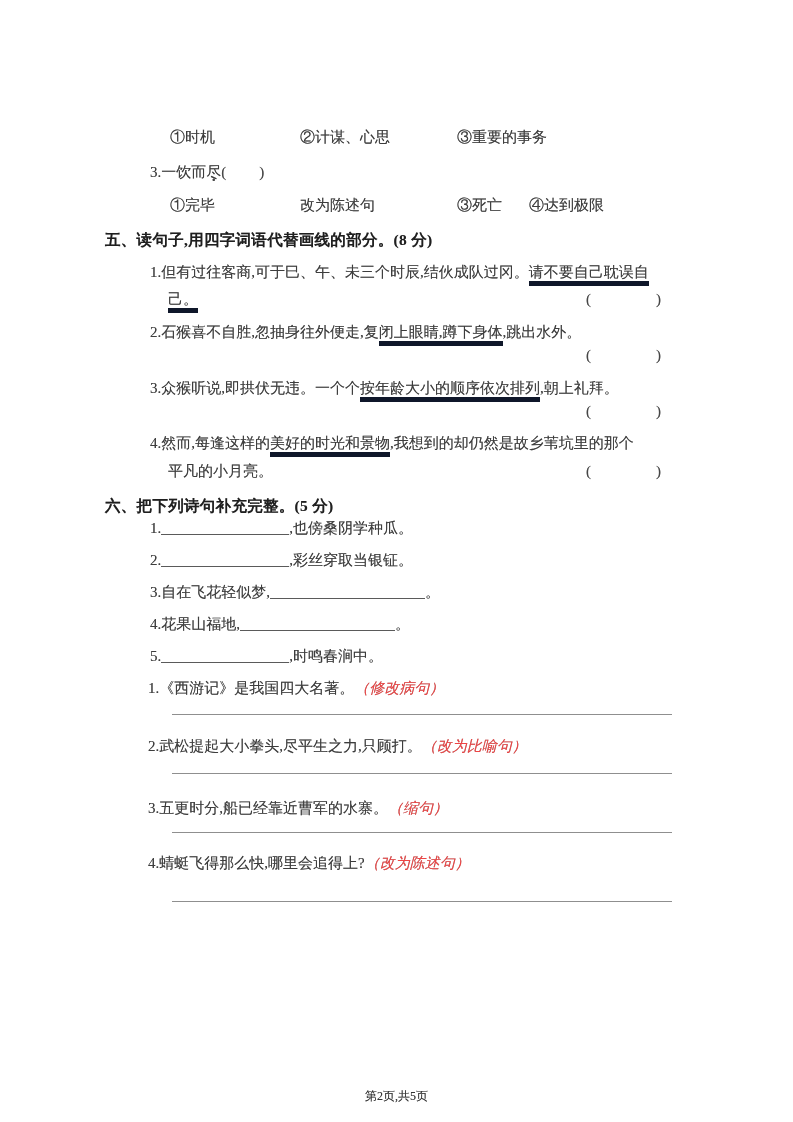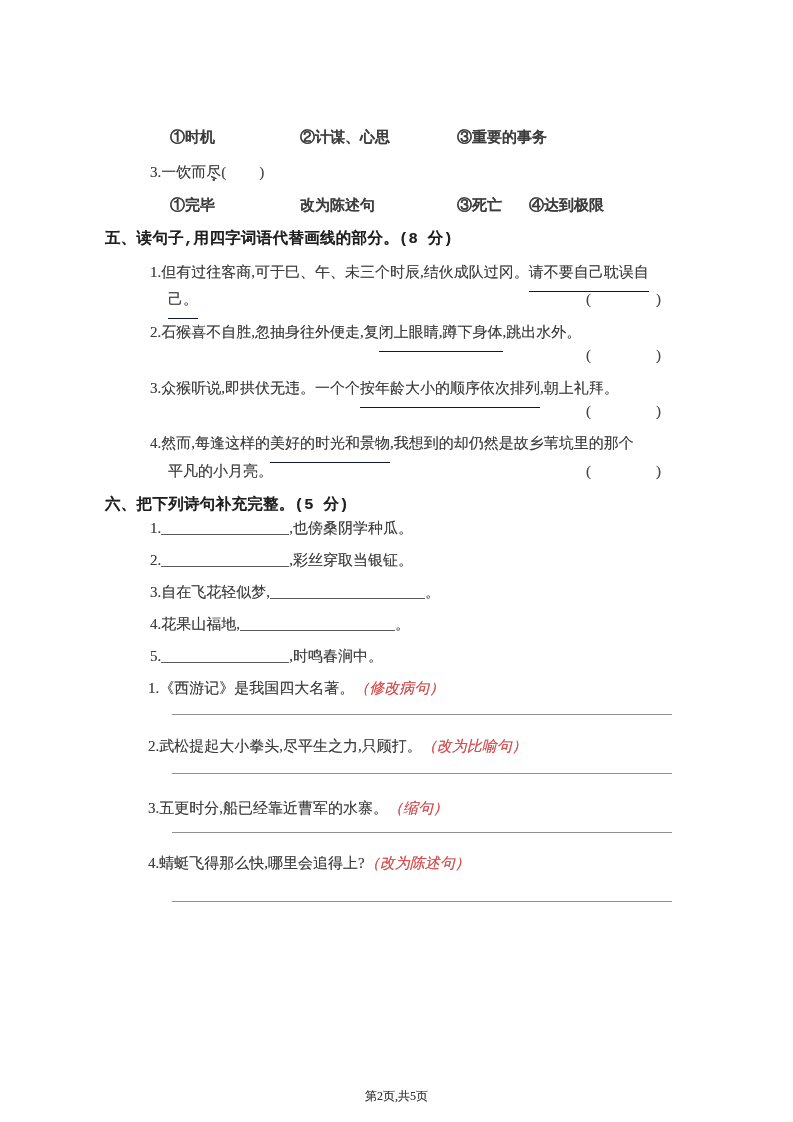--- a/index.html
+++ b/index.html
@@ -13,46 +13,46 @@
     font-size:15px;
     text-shadow:0 0 .4px rgba(70,70,70,.55);
   }
   .content{
     position:absolute;left:105px;top:0;width:567px;
     padding-top:127px;
     line-height:21px;
   }
   .block{white-space:nowrap;}
   
-  .opt-row{padding-left:65px;font-weight:bold;}
+  .opt-row{padding-left:65px;}
   .opt{display:inline-block;}
   .ow1{width:130px;}
   .ow2{width:157px;}
   .ow3{width:72px;}
   
   .q-num-item{padding-left:45px;}
   .dotted{position:relative;}
   .dotted::after{
     content:"·";
     position:absolute;left:50%;bottom:-0.72em;
     transform:translateX(-50%);
     font-weight:bold;color:#4a4a4a;
   }
   
   .sec-heading{
     margin:0;font-size:15.5px;font-weight:bold;color:#1f1f1f;
-    font-family:Liberation Mono, monospace;
+    font-family:Liberation Serif, serif;
     letter-spacing:.3px;
   }
   .sec-heading .score{font-weight:bold;}
   
   .s5-l1{padding-left:45px;}
   .s5-l2{display:flex;justify-content:space-between;padding:0 10px 0 63px;}
   .s5-lp{text-align:right;padding-right:10px;}
-  .u{border-bottom:1px solid #0f172a;padding-bottom:11px;}
+  .u{border-bottom:5px solid #0f172a;padding-bottom:1px;}
   .paren{color:#474747;letter-spacing:1px;}
   
   .s6-item{padding-left:45px;}
   .blank{
     display:inline-block;width:128px;height:15px;
     border-bottom:1px solid #5a5a5a;
     vertical-align:baseline;margin-bottom:-2px;
   }
   .blank.wide{width:155px;}
   

